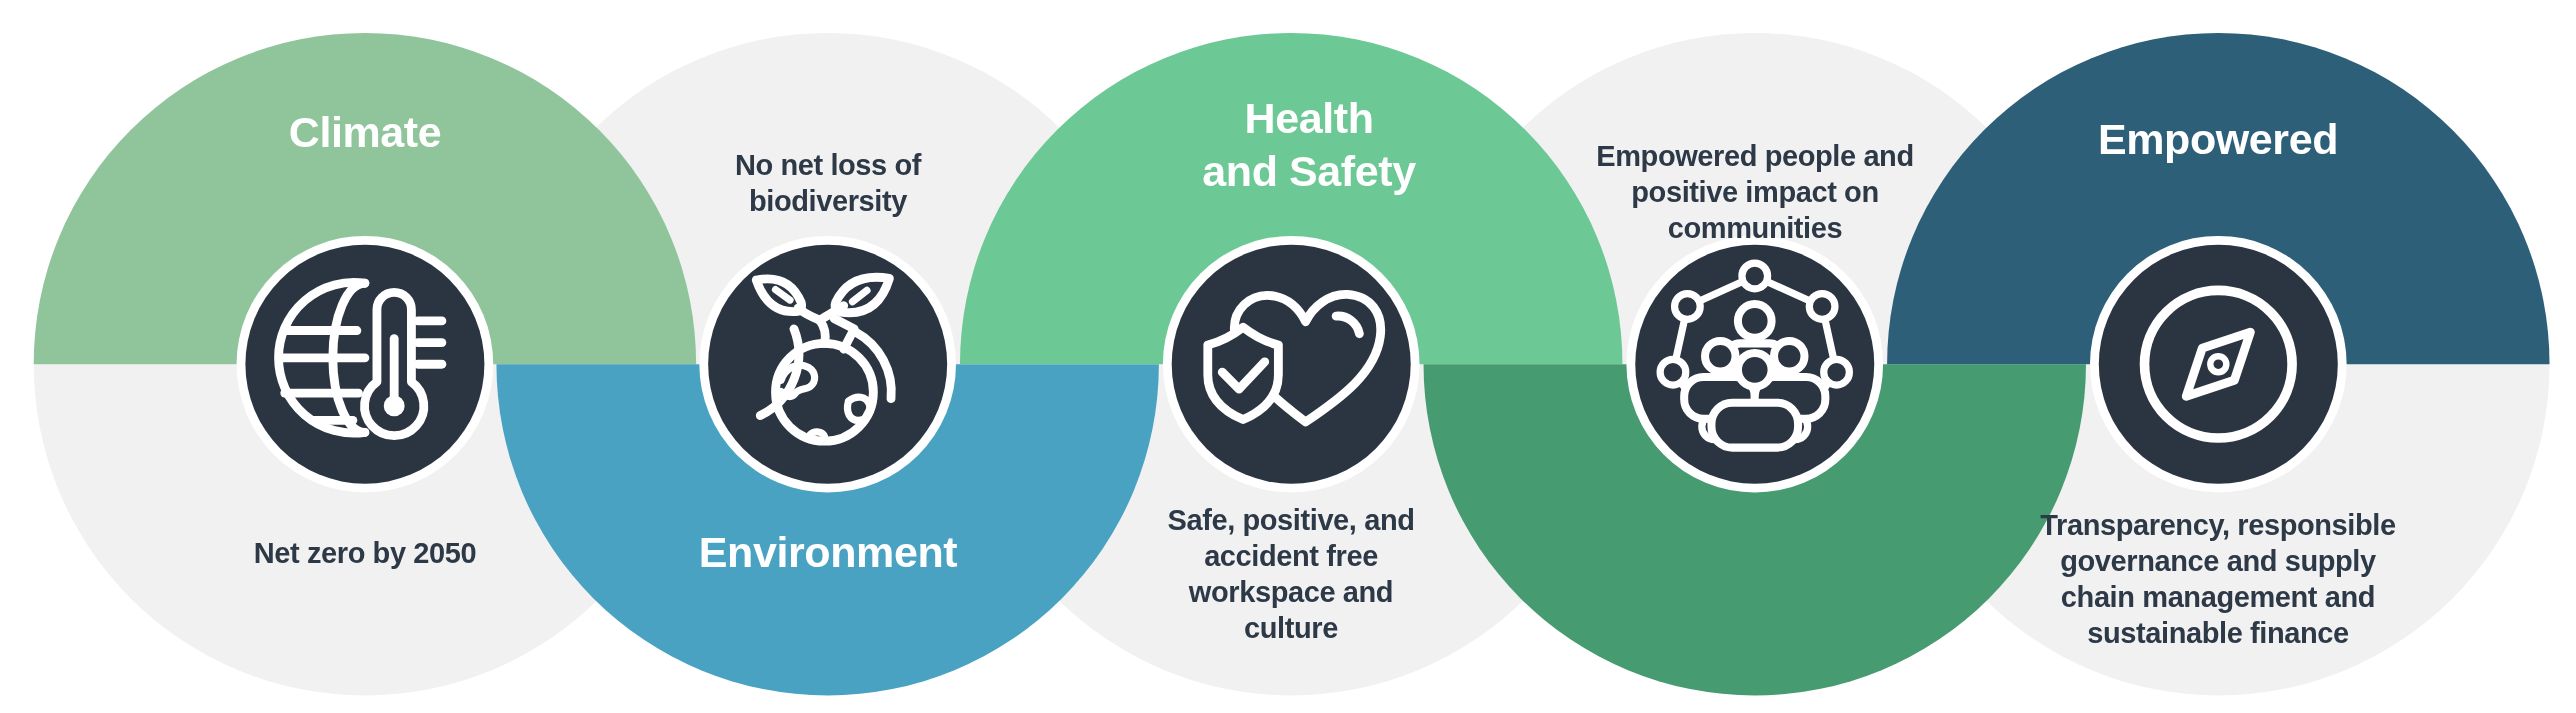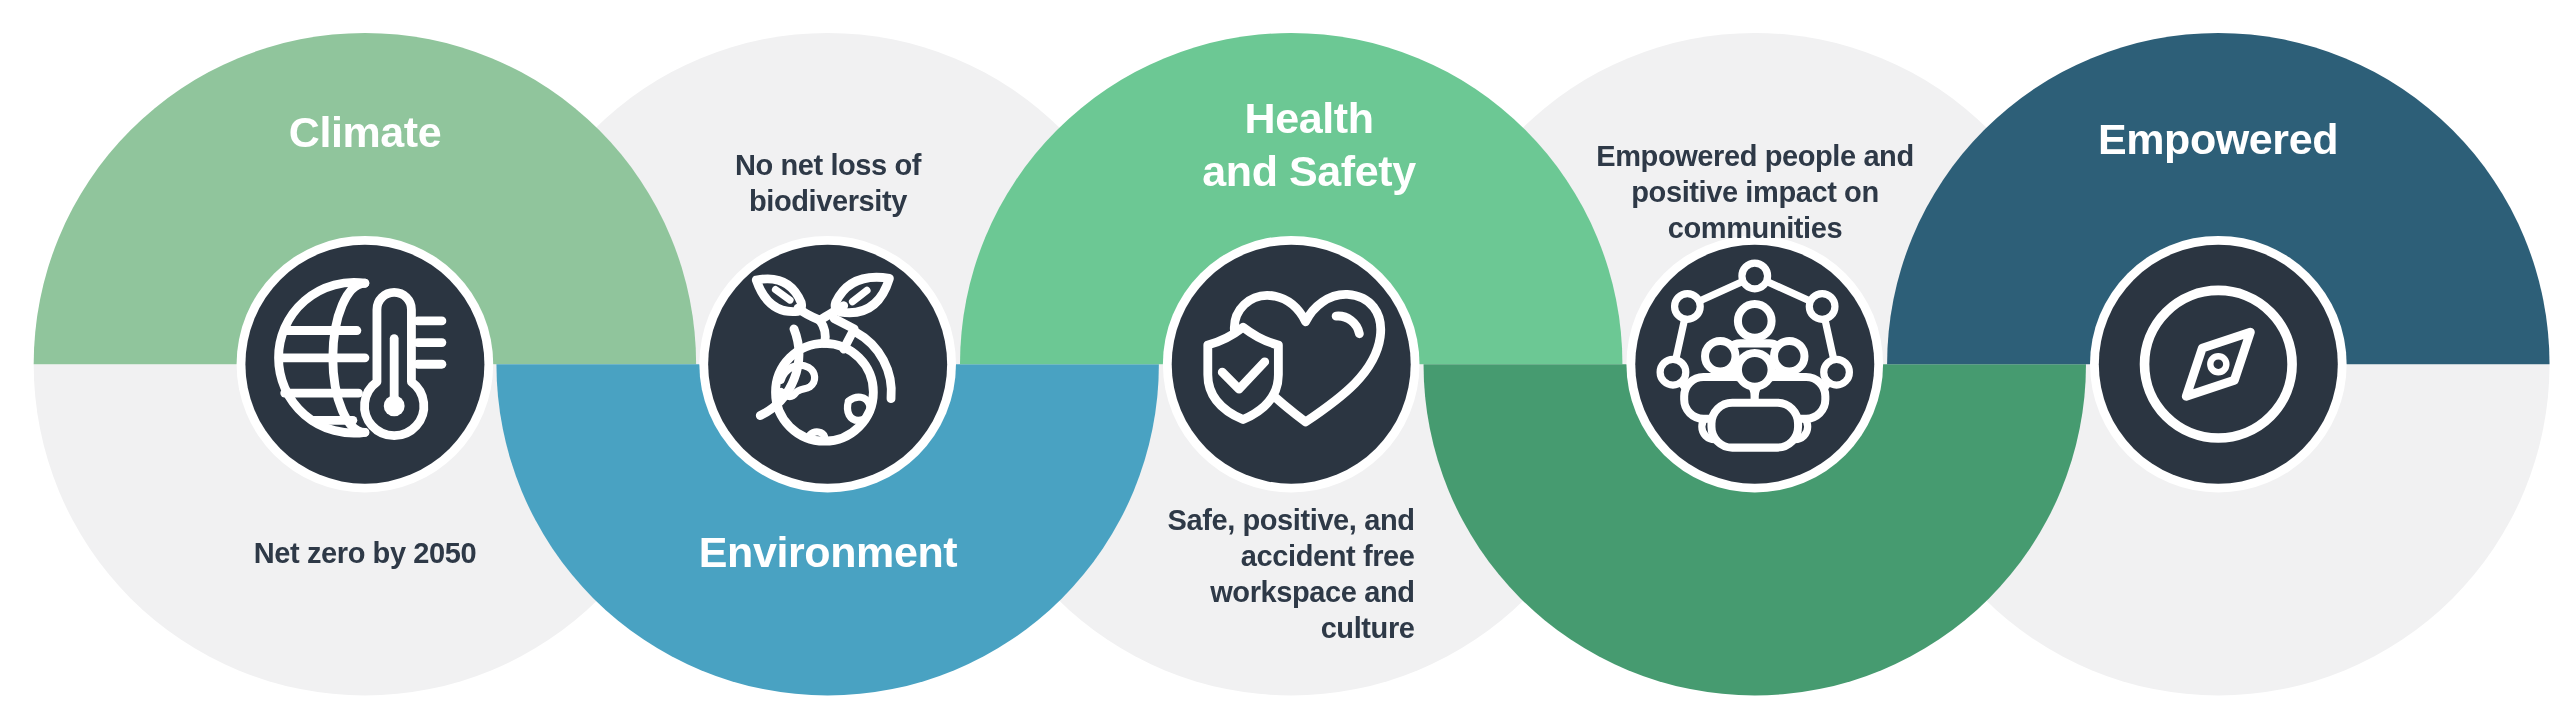--- a/index.html
+++ b/index.html
@@ -147,24 +147,28 @@
 
   <div class="label title" style="left:365px;top:132px;">Climate</div>
   <div class="label subtitle" style="left:365px;top:553px;text-align:right;">Net zero by 2050</div>
 
   <div class="label subtitle" style="left:828px;top:143px;margin-top:40px;">No net loss of
 biodiversity</div>
   <div class="label title" style="left:828px;top:552px;">Environment</div>
 
   <div class="label title" style="left:1291px;top:145px;margin-left:18px;">Health
 and Safety</div>
-  <div class="label subtitle" style="left:1291px;top:574px;text-align:right;">Safe, positive, and
+  <div class="label subtitle" style="left:1291px;top:574px;">Safe, positive, and
 accident free
 workspace and
 culture</div>
 
   <div class="label subtitle" style="left:1755px;top:148px;margin-top:44px;">Empowered people and
 positive impact on
 communities</div>
 
   <div class="label title" style="left:2218px;top:139px;">Empowered</div>
+  <div class="label subtitle" style="left:2218px;top:579px;">Transparency, responsible
+governance and supply
+chain management and
+sustainable finance</div>
 </div>
 
 
 </body></html>

